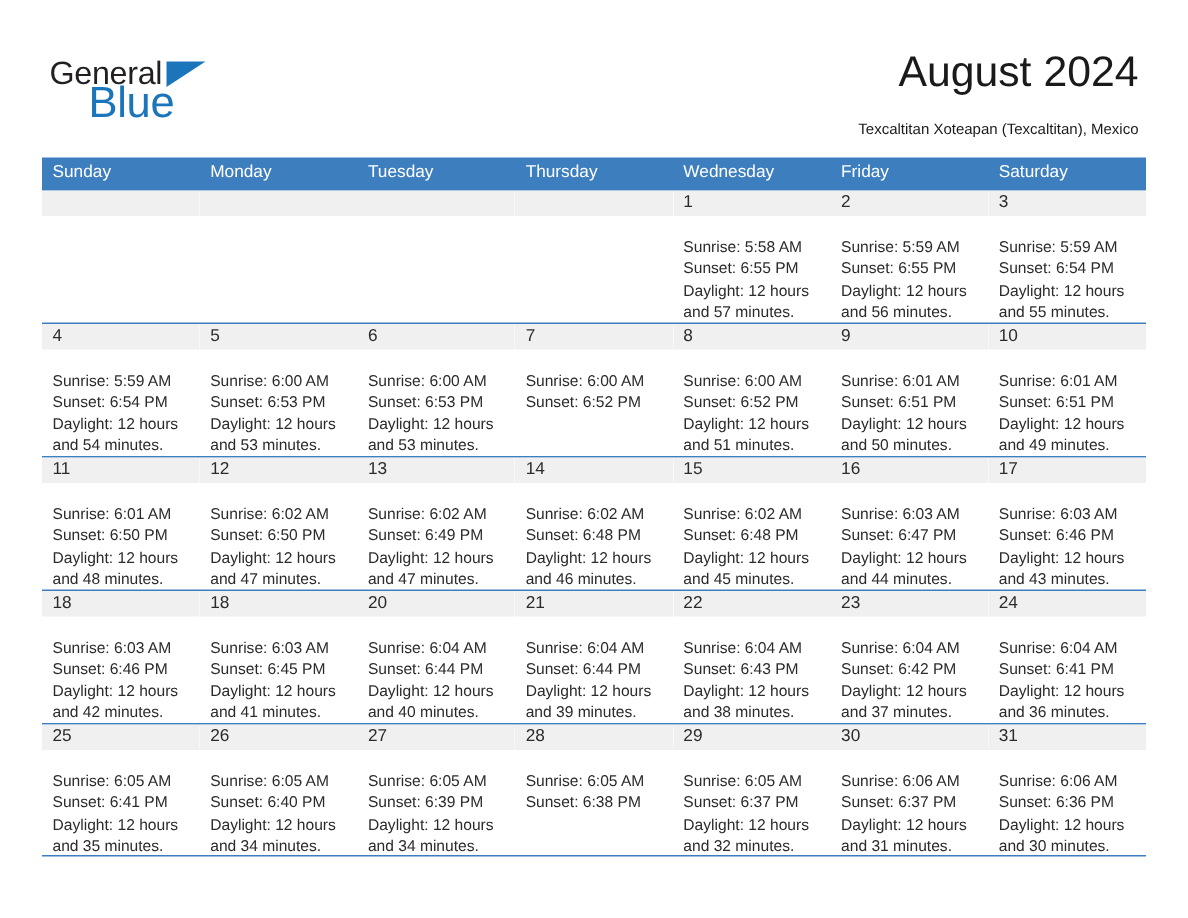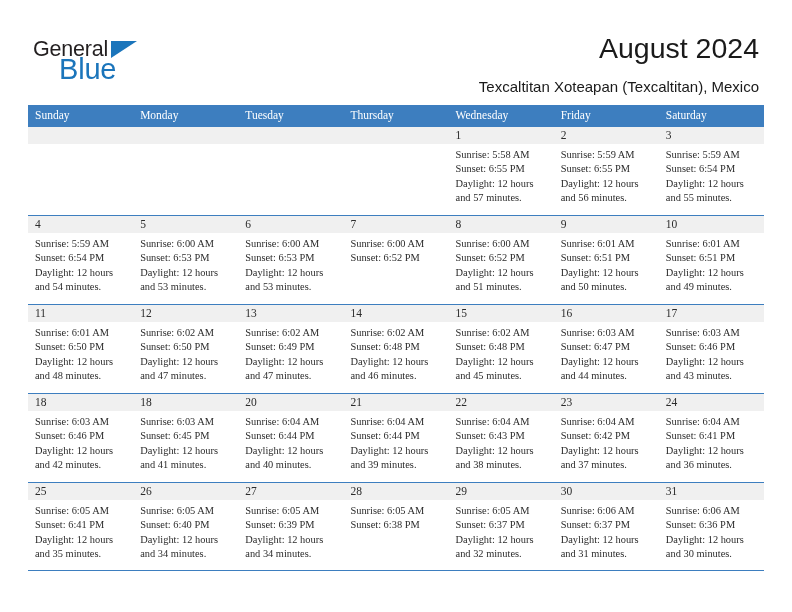--- a/index.html
+++ b/index.html
@@ -73,34 +73,33 @@
     font-size: 28.5px;
     line-height: 32px;
     color: #1a1a1a;
     text-align: right;
     white-space: nowrap;
   }
   .subtitle {
     position: absolute;
     right: 33px;
     top: 79px;
-    font-size: 15px;
+    font-size: 10px;
     line-height: 16px;
     color: #1a1a1a;
     text-align: right;
     white-space: nowrap;
   }
 
   
   .calendar {
     position: absolute;
     left: 28px;
     top: 105px;
     width: 736px;
-    font-family: Liberation Serif, serif;
   }
   .weekdays {
     display: flex;
     width: 100%;
     background: #3d7ebf;
     height: 21px;
   }
   .weekday {
     flex: 1 1 0;
     color: #ffffff;
@@ -139,20 +138,21 @@
     box-sizing: border-box;
   }
   .day.empty .day-num {
     background: #f0f0f0;
   }
   .day-info {
     padding: 4px 6px 0 7px;
     font-size: 10.4px;
     line-height: 14.4px;
     color: #2b2b2b;
+    margin-top: 11px;
   }
   .day-info div {
     white-space: nowrap;
   }
   .day-info .wrap {
     white-space: normal;
   }
 </style>
 </head>
 <body>

